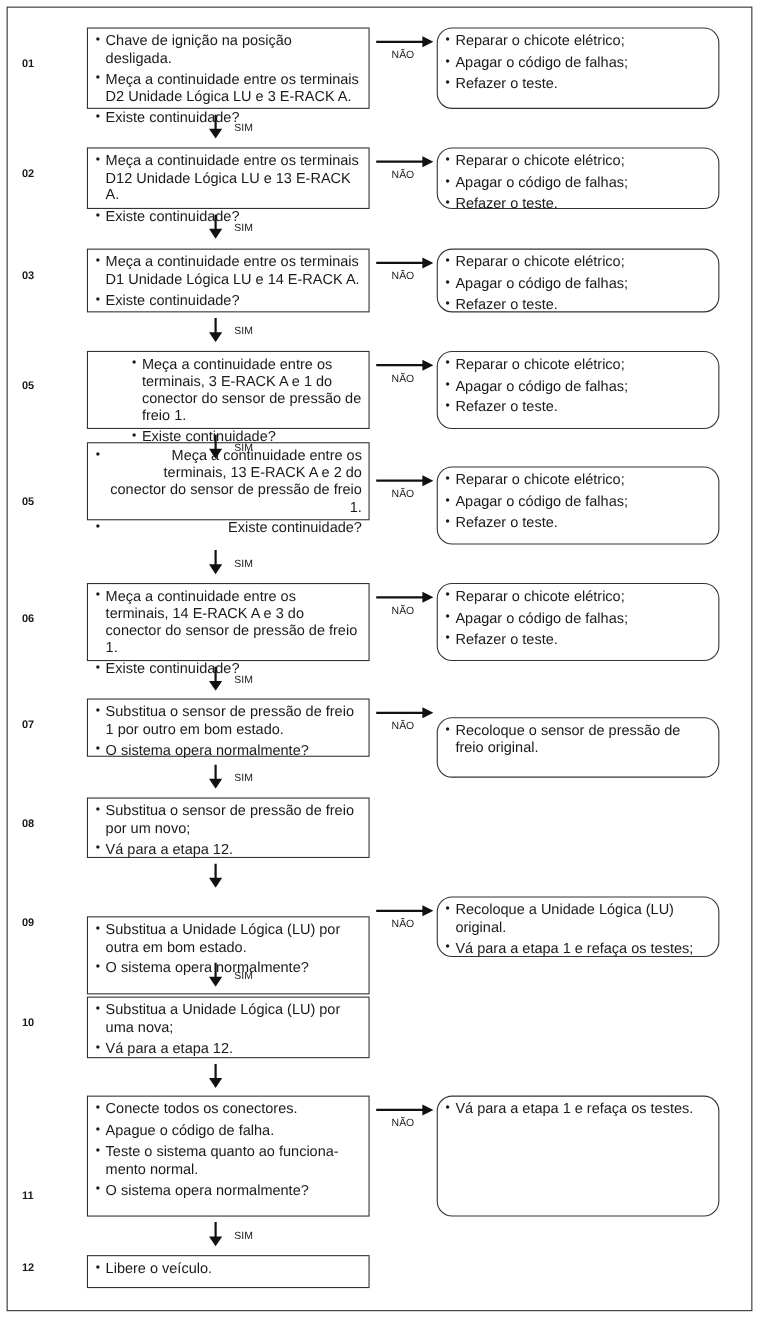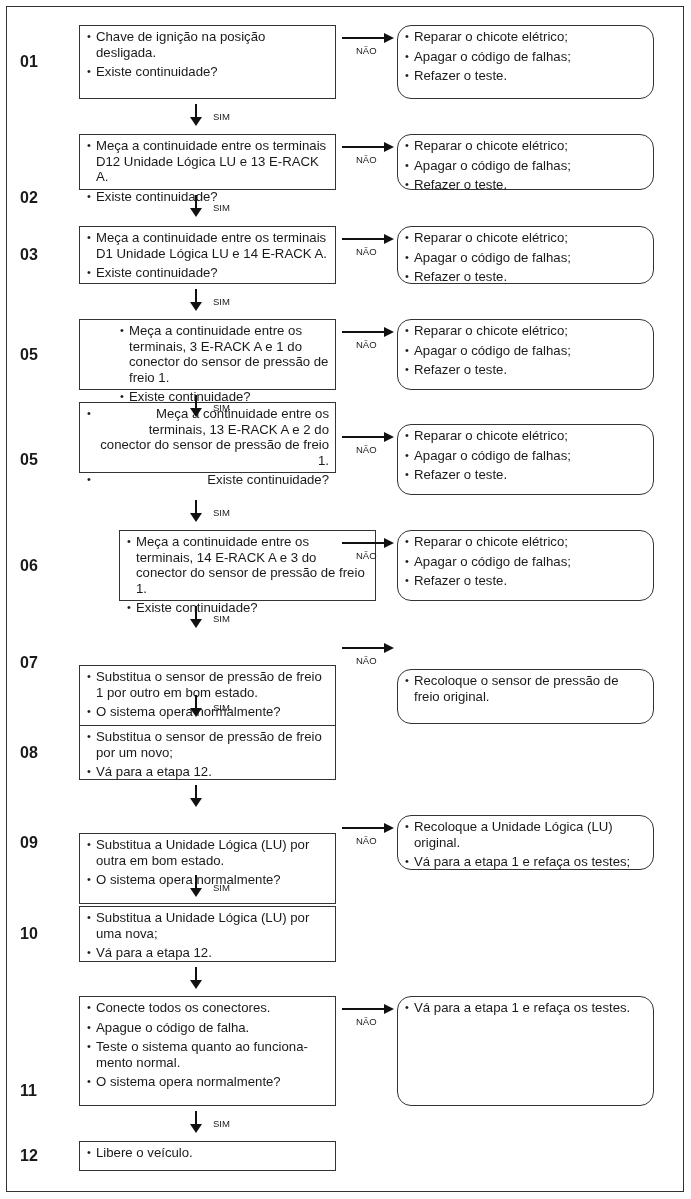--- a/index.html
+++ b/index.html
@@ -7,51 +7,52 @@
          font-family:"Liberation Sans", sans-serif; color:#1a1a1a; }
   .frame { position:absolute; left:6px; top:6px; width:678px; height:1186px;
            border:1.5px solid #333; box-sizing:border-box; }
   .box { position:absolute; border:1.3px solid #333; box-sizing:border-box;
          background:#fff; padding:3px 6px 0 7px; font-size:13.2px; line-height:15.5px; }
   .box ul { list-style:none; margin:0; padding:0; }
   .box li { position:relative; padding-left:9px; margin-bottom:4px; }
   .box li::before { content:"\2022"; position:absolute; left:0; top:0; font-size:11px; }
   .left { left:79px; width:257px; }
   .right { left:397px; width:257px;border-radius:14px; }
-  .num { position:absolute; left:20px; width:40px; font-weight:bold; font-size:16px; }
+  .num { position:absolute; left:20px; width:40px; font-weight:bold; font-size:10px; }
   .harrow { position:absolute; left:340px; width:54px; height:12px; }
   .nao { position:absolute; left:356px; font-size:9.5px; }
   .varrow { position:absolute; left:189px; width:14px; height:22px; }
   .sim { position:absolute; left:213px; font-size:9.5px; }
 </style>
 </head>
 <body>
 
 <div class="frame"></div>
 <div id="flow">
     <div class="num" style="top: 53px;">01</div>
     <div class="box left" style="top: 25px; height: 74px;">
       <ul>
         <li>Chave de ignição na posição desligada.</li>
+        <li>Meça a continuidade entre os terminais D2 Unidade Lógica LU e 3 E-RACK A.</li>
         <li>Existe continuidade?</li>
       </ul>
     </div>
     <div class="box right" style="top: 25px; height: 74px;">
       <ul>
         <li>Reparar o chicote elétrico;</li>
         <li>Apagar o código de falhas;</li>
         <li>Refazer o teste.</li>
       </ul>
     </div>
     <svg class="harrow" style="top: 32px;">
       <line x1="2" y1="6" x2="46" y2="6" stroke="#111" stroke-width="2"></line>
       <polygon points="44,1 54,6 44,11" fill="#111"></polygon>
     </svg>
     <div class="nao" style="top: 45px;">NÃO</div>
-    <div class="num" style="top: 153px; margin-top: 36px;">02</div>
+    <div class="num" style="top: 153px;">02</div>
     <div class="box left" style="top: 134px; height: 56px;">
       <ul>
         <li>Meça a continuidade entre os terminais D12 Unidade Lógica LU e 13 E-RACK A.</li>
         <li>Existe continuidade?</li>
       </ul>
     </div>
     <div class="box right" style="top: 134px; height: 56px;">
       <ul>
         <li>Reparar o chicote elétrico;</li>
         <li>Apagar o código de falhas;</li>
@@ -114,46 +115,46 @@
         <li>Apagar o código de falhas;</li>
         <li>Refazer o teste.</li>
       </ul>
     </div>
     <svg class="harrow" style="top: 431px;">
       <line x1="2" y1="6" x2="46" y2="6" stroke="#111" stroke-width="2"></line>
       <polygon points="44,1 54,6 44,11" fill="#111"></polygon>
     </svg>
     <div class="nao" style="top: 444px;">NÃO</div>
     <div class="num" style="top: 556.5px;">06</div>
-    <div class="box left" style="top: 530px; height: 71px; margin-left: 40px;">
+    <div class="box left" style="top: 530px; height: 71px;">
       <ul>
         <li>Meça a continuidade entre os terminais, 14 E-RACK A e 3 do conector do sensor de pressão de freio 1.</li>
         <li>Existe continuidade?</li>
       </ul>
     </div>
     <div class="box right" style="top: 530px; height: 71px;">
       <ul>
         <li>Reparar o chicote elétrico;</li>
         <li>Apagar o código de falhas;</li>
         <li>Refazer o teste.</li>
       </ul>
     </div>
     <svg class="harrow" style="top: 537px;">
       <line x1="2" y1="6" x2="46" y2="6" stroke="#111" stroke-width="2"></line>
       <polygon points="44,1 54,6 44,11" fill="#111"></polygon>
     </svg>
     <div class="nao" style="top: 550px;">NÃO</div>
     <div class="num" style="top: 653.5px;">07</div>
-    <div class="box left" style="top: 665px; height: 69px;">
+    <div class="box left" style="top: 635px; height: 53px;">
       <ul>
         <li>Substitua o sensor de pressão de freio 1 por outro em bom estado.</li>
         <li>O sistema opera normalmente?</li>
       </ul>
     </div>
-    <div class="box right" style="top: 669px; height: 55px;">
+    <div class="box right" style="top: 652px; height: 55px;">
       <ul>
         <li>Recoloque o sensor de pressão de freio original.</li>
       </ul>
     </div>
     <svg class="harrow" style="top: 642px;">
       <line x1="2" y1="6" x2="46" y2="6" stroke="#111" stroke-width="2"></line>
       <polygon points="44,1 54,6 44,11" fill="#111"></polygon>
     </svg>
     <div class="nao" style="top: 655px;">NÃO</div>
     <div class="num" style="top: 743.5px;">08</div>

